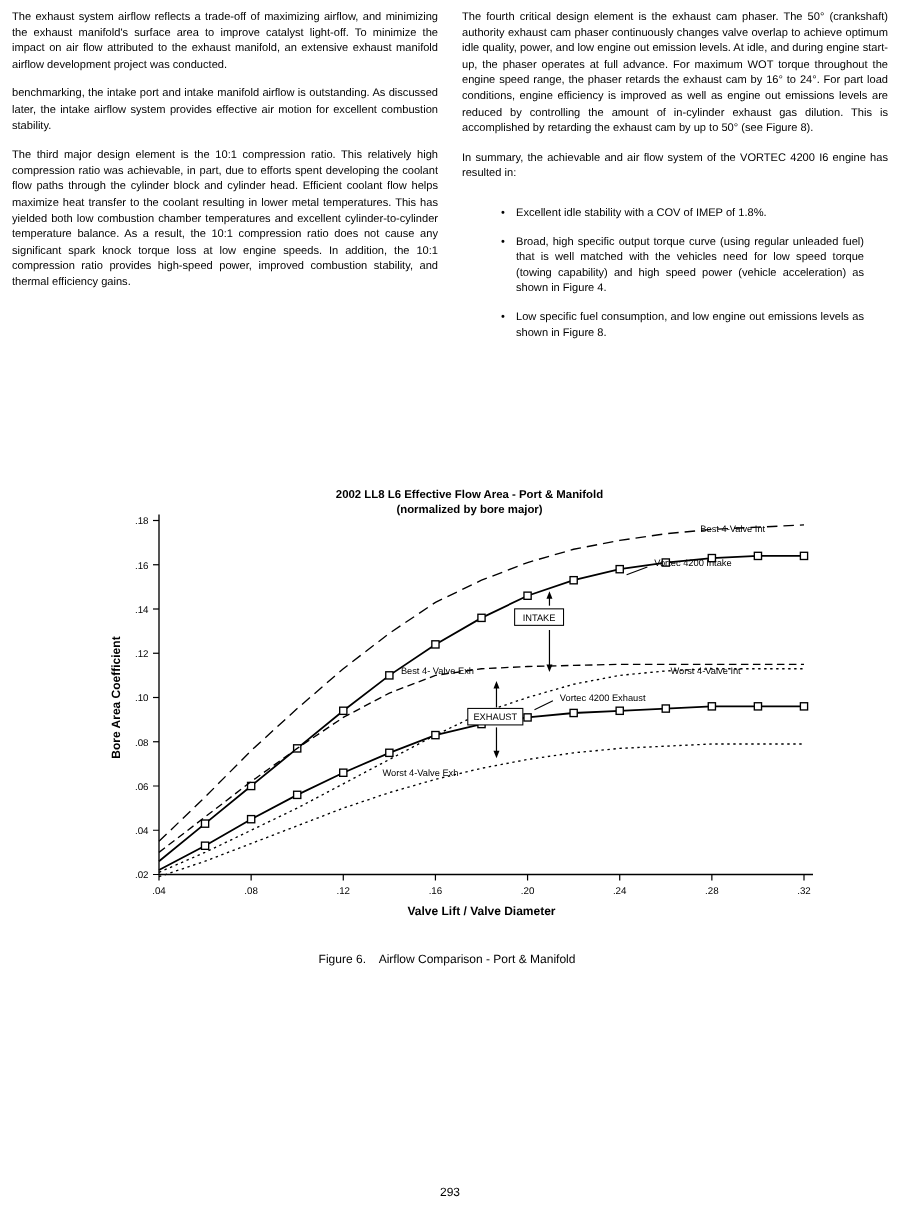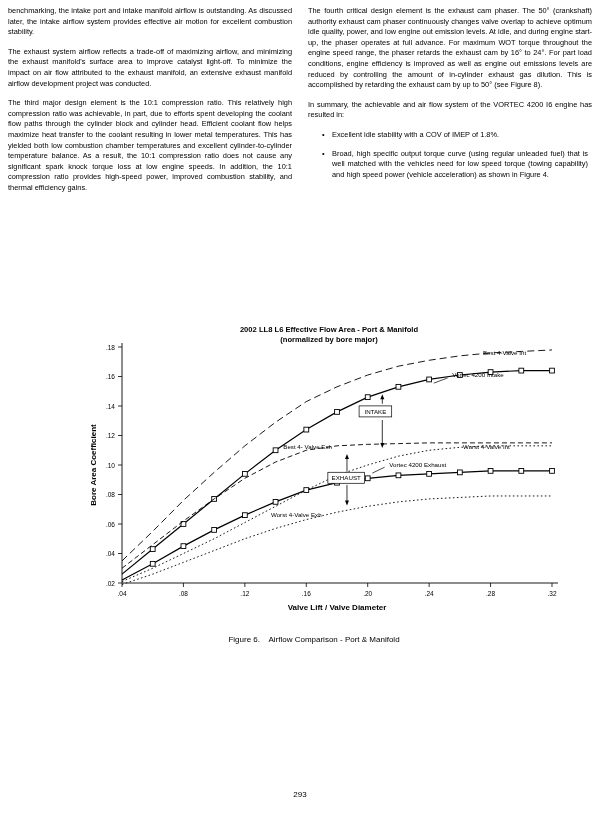--- a/index.html
+++ b/index.html
@@ -32,21 +32,21 @@
   .col {
     width: 284px;
   }
   .col p {
     margin: 0 0 9px 0;
     font-size: 7.4px;
     line-height: 10.6px;
     text-align: justify;
   }
   .col ul {
-    margin: 4px;
+    margin: 16px;
     padding-left: 14px;
     list-style: none;
   }
   .col ul li {
     position: relative;
     font-size: 7.4px;
     line-height: 10.6px;
     text-align: justify;
     margin-bottom: 8px;
     padding-left: 6px;
@@ -55,21 +55,21 @@
     content: "\2022";
     position: absolute;
     left: -4px;
     top: 0;
   }
   .ital { }
 
   
   .figure-wrap {
     position: absolute;
-    left: 44px;
+    left: 28px;
     top: 325px;
     width: 540px;
     height: 330px;
   }
   .fig-title {
     position: absolute;
     left: 120px;
     top: 0px;
     width: 330px;
     text-align: center;
@@ -105,31 +105,32 @@
   }
 </style>
 </head>
 <body>
 
 <div class="page">
 
   <div class="columns">
 
     <div class="col">
+      <p>The exhaust system airflow reflects a trade-off of maximizing airflow, and minimizing the exhaust manifold's surface area to improve catalyst light-off. To minimize the impact on air flow attributed to the exhaust manifold, an extensive exhaust manifold airflow development project was conducted.</p>
       <p>benchmarking, the intake port and intake manifold airflow is outstanding. As discussed later, the intake airflow system provides effective air motion for excellent combustion stability.</p>
-      <p>The exhaust system airflow reflects a trade-off of maximizing airflow, and minimizing the exhaust manifold's surface area to improve catalyst light-off. To minimize the impact on air flow attributed to the exhaust manifold, an extensive exhaust manifold airflow development project was conducted.</p>
       <p>The third major design element is the 10:1 compression ratio. This relatively high compression ratio was achievable, in part, due to efforts spent developing the coolant flow paths through the cylinder block and cylinder head. Efficient coolant flow helps maximize heat transfer to the coolant resulting in lower metal temperatures. This has yielded both low combustion chamber temperatures and excellent cylinder-to-cylinder temperature balance. As a result, the 10:1 compression ratio does not cause any significant spark knock torque loss at low engine speeds. In addition, the 10:1 compression ratio provides high-speed power, improved combustion stability, and thermal efficiency gains.</p>
     </div>
 
     <div class="col">
       <p>The fourth critical design element is the exhaust cam phaser. The 50° (crankshaft) authority exhaust cam phaser continuously changes valve overlap to achieve optimum idle quality, power, and low engine out emission levels. At idle, and during engine start-up, the phaser operates at full advance. For maximum WOT torque throughout the engine speed range, the phaser retards the exhaust cam by 16° to 24°. For part load conditions, engine efficiency is improved as well as engine out emissions levels are reduced by controlling the amount of in-cylinder exhaust gas dilution. This is accomplished by retarding the exhaust cam by up to 50° (see Figure 8).</p>
       <p><span>In summary, the achievable and air flow system of the </span><span class="ital">VORTEC</span><span> 4200 I6 engine has resulted in:</span></p>
       <ul>
         <li>Excellent idle stability with a COV of IMEP of 1.8%.</li>
         <li>Broad, high specific output torque curve (using regular unleaded fuel) that is well matched with the vehicles need for low speed torque (towing capability) and high speed power (vehicle acceleration) as shown in Figure 4.</li>
+        <li>Low specific fuel consumption, and low engine out emissions levels as shown in Figure 8.</li>
       </ul>
     </div>
 
   </div>
 
   <div class="figure-wrap">
 
     <div class="fig-title">
       <div>2002 LL8 L6 Effective Flow Area - Port &amp; Manifold</div>
       <div>(normalized by bore major)</div>

